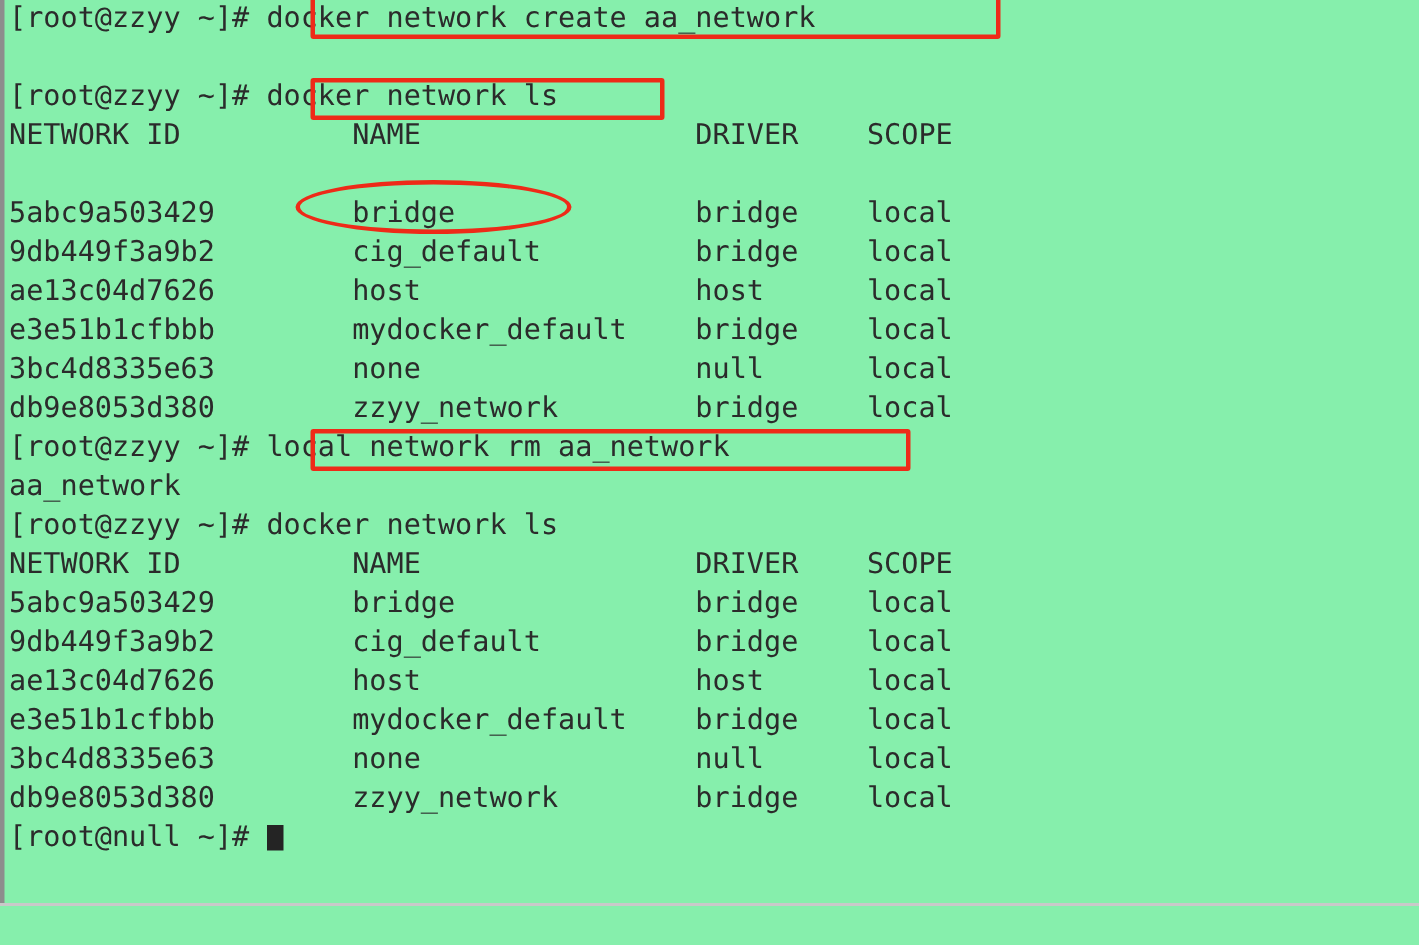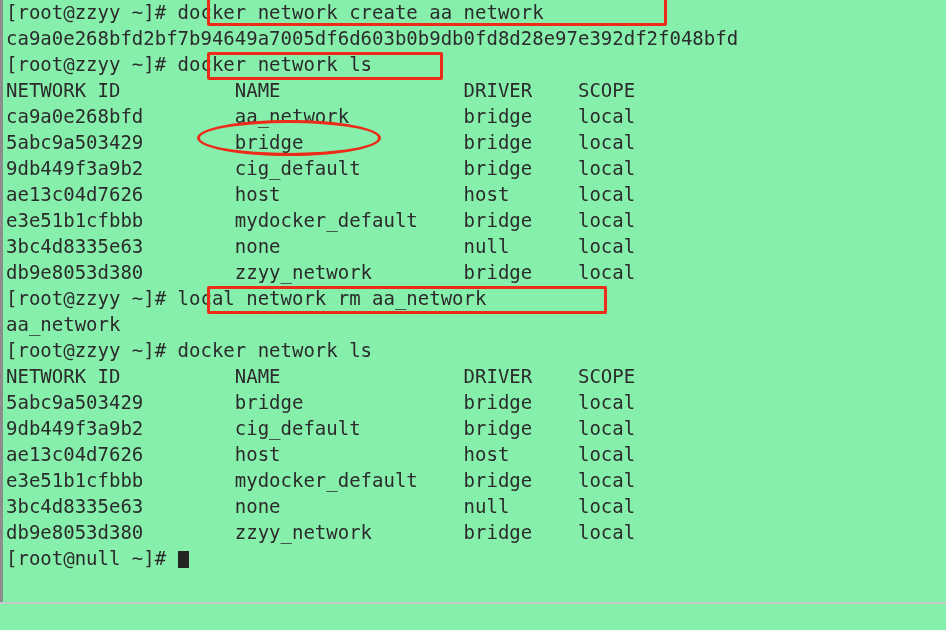--- a/index.html
+++ b/index.html
@@ -78,24 +78,22 @@
 <body>
 
 <div id="screen">
 
   <div class="left-rail"></div>
   <div class="bottom-rail"></div>
 
   <div id="terminal">
 
     <div class="line" style="top:2px">[root@zzyy ~]# docker network create aa_network</div>
-    <div class="line" style="top:28px">ca9a0e268bfd2bf7b94649a7005df6d603b0b9db0fd8d28e97e392df2f048bfd</div>
     <div class="line" style="top:54px">[root@zzyy ~]# docker network ls</div>
     <div class="line" style="top:80px">NETWORK ID          NAME                DRIVER    SCOPE</div>
-    <div class="line" style="top:106px">ca9a0e268bfd        aa_network          bridge    local</div>
     <div class="line" style="top:132px">5abc9a503429        bridge              bridge    local</div>
     <div class="line" style="top:158px">9db449f3a9b2        cig_default         bridge    local</div>
     <div class="line" style="top:184px">ae13c04d7626        host                host      local</div>
     <div class="line" style="top:210px">e3e51b1cfbbb        mydocker_default    bridge    local</div>
     <div class="line" style="top:236px">3bc4d8335e63        none                null      local</div>
     <div class="line" style="top:262px">db9e8053d380        zzyy_network        bridge    local</div>
     <div class="line" style="top:288px">[root@zzyy ~]# local network rm aa_network</div>
     <div class="line" style="top:314px">aa_network</div>
     <div class="line" style="top:340px">[root@zzyy ~]# docker network ls</div>
     <div class="line" style="top:366px">NETWORK ID          NAME                DRIVER    SCOPE</div>

